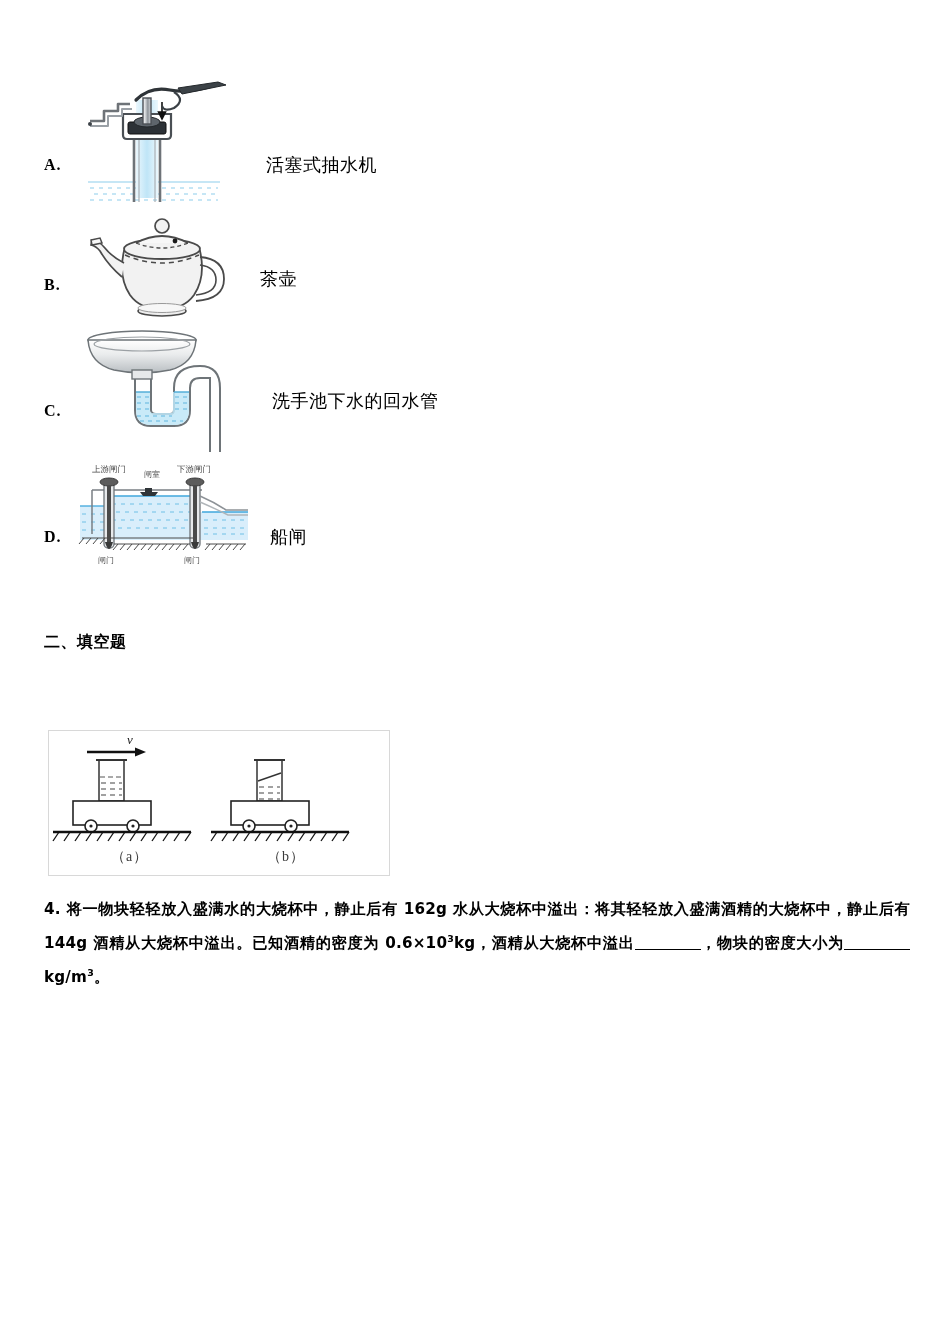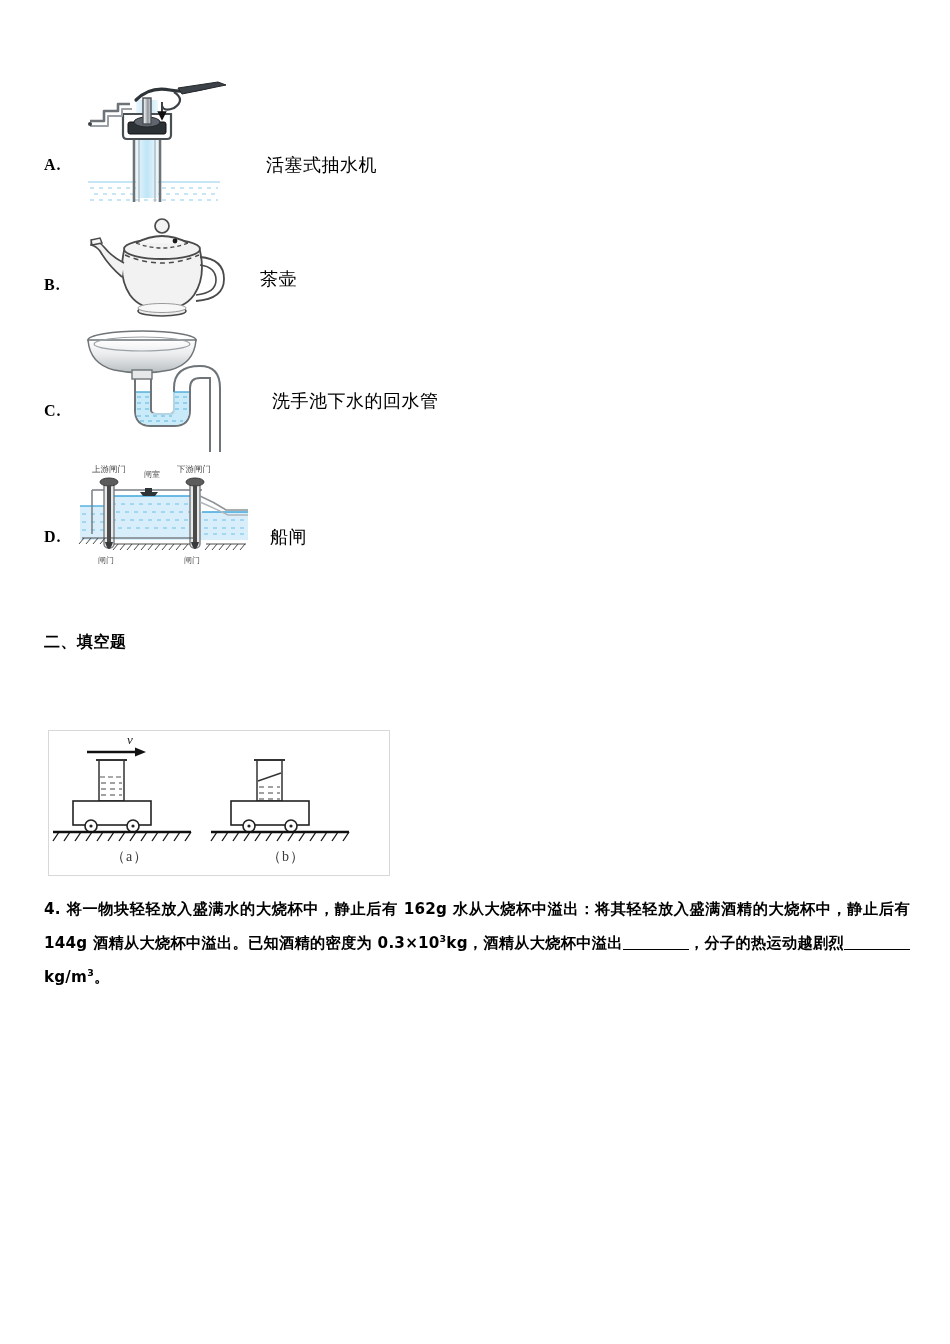--- a/index.html
+++ b/index.html
@@ -428,18 +428,18 @@
         </g>
       </g>
     </svg>
 
     <div class="sublabel sublabel-a">（a）</div>
     <div class="sublabel sublabel-b">（b）</div>
   </div>
 
   <div class="q q14">
     <span>4.</span>
-    <span>将一物块轻轻放入盛满水的大烧杯中，静止后有 162g 水从大烧杯中溢出：将其轻轻放入盛满酒精的大烧杯中，静止后有 144g 酒精从大烧杯中溢出。已知酒精的密度为 0.3×10</span><sup class="sm">3</sup><span>kg，酒精从大烧杯中溢出</span><span class="blank-l"></span><span>，分子的热运动越剧烈</span><span class="blank-l"></span><span>kg/m</span><sup class="sm">3</sup><span>。</span>
+    <span>将一物块轻轻放入盛满水的大烧杯中，静止后有 162g 水从大烧杯中溢出：将其轻轻放入盛满酒精的大烧杯中，静止后有 144g 酒精从大烧杯中溢出。已知酒精的密度为 0.6×10</span><sup class="sm">3</sup><span>kg，酒精从大烧杯中溢出</span><span class="blank-l"></span><span>，物块的密度大小为</span><span class="blank-l"></span><span>kg/m</span><sup class="sm">3</sup><span>。</span>
   </div>
 
 
 
 </div>
 
 </body></html>

